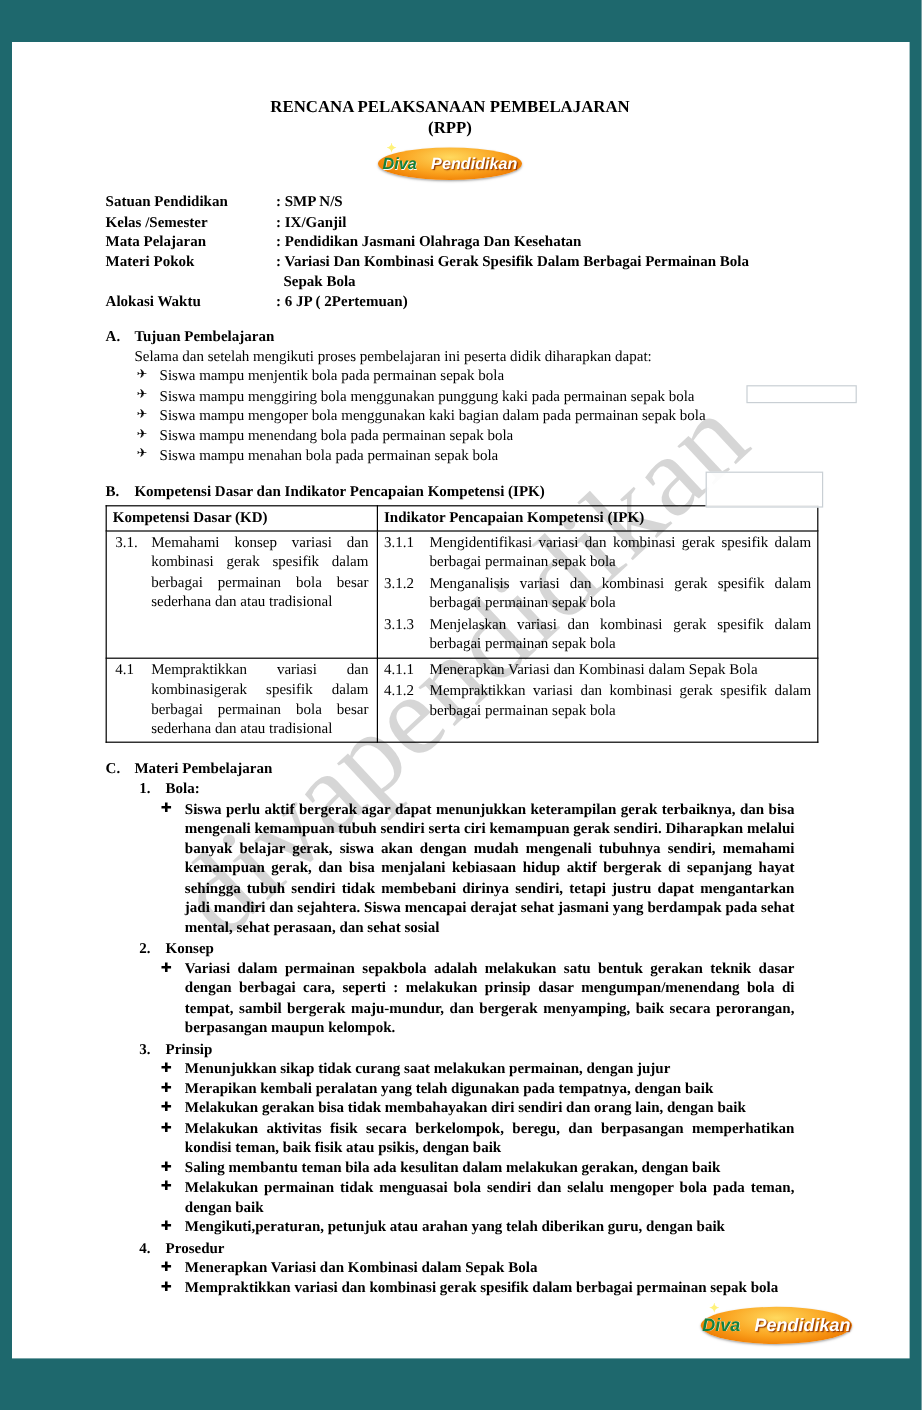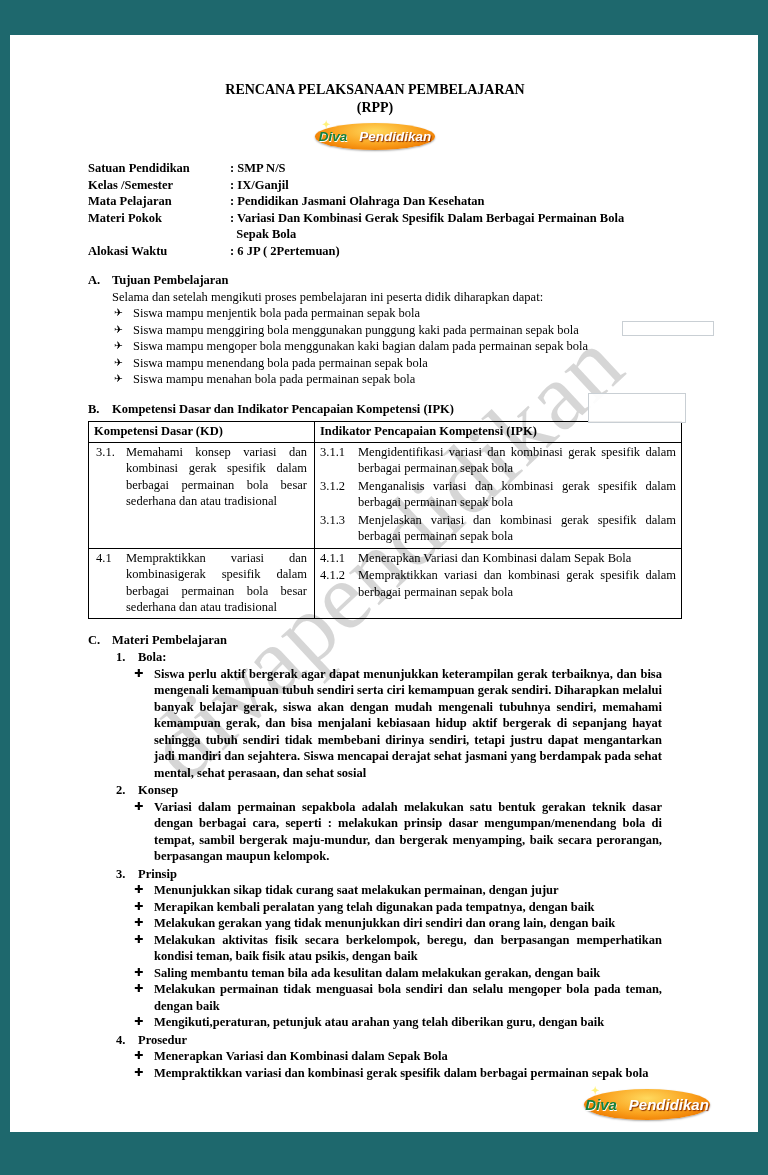--- a/index.html
+++ b/index.html
@@ -278,21 +278,21 @@
           <span class="c-text">Menunjukkan sikap tidak curang saat melakukan permainan, dengan jujur</span>
         </div>
 
         <div class="c-item">
           <span class="c-bullet">✚</span>
           <span class="c-text">Merapikan kembali peralatan yang telah digunakan pada tempatnya, dengan baik</span>
         </div>
 
         <div class="c-item">
           <span class="c-bullet">✚</span>
-          <span class="c-text">Melakukan gerakan yang tidak menunjukkan diri sendiri dan orang lain, dengan baik</span>
+          <span class="c-text">Melakukan gerakan bisa tidak membahayakan diri sendiri dan orang lain, dengan baik</span>
         </div>
 
         <div class="c-item">
           <span class="c-bullet">✚</span>
           <span class="c-text">Melakukan aktivitas fisik secara berkelompok, beregu, dan berpasangan memperhatikan kondisi teman, baik fisik atau psikis, dengan baik</span>
         </div>
 
         <div class="c-item">
           <span class="c-bullet">✚</span>
           <span class="c-text">Saling membantu teman bila ada kesulitan dalam melakukan gerakan, dengan baik</span>

